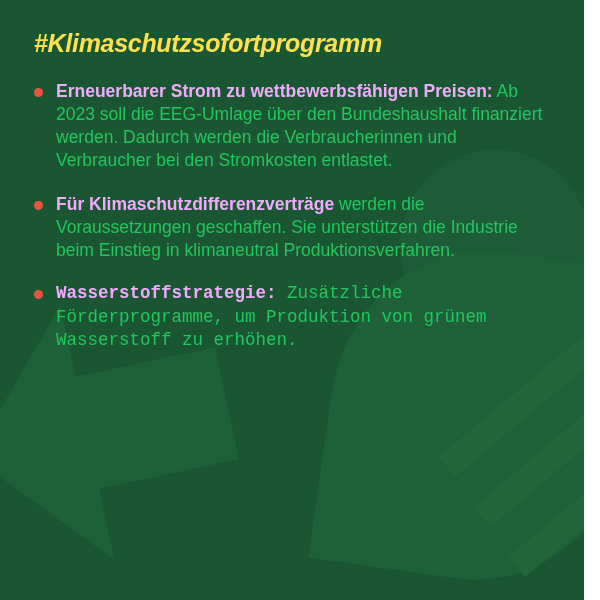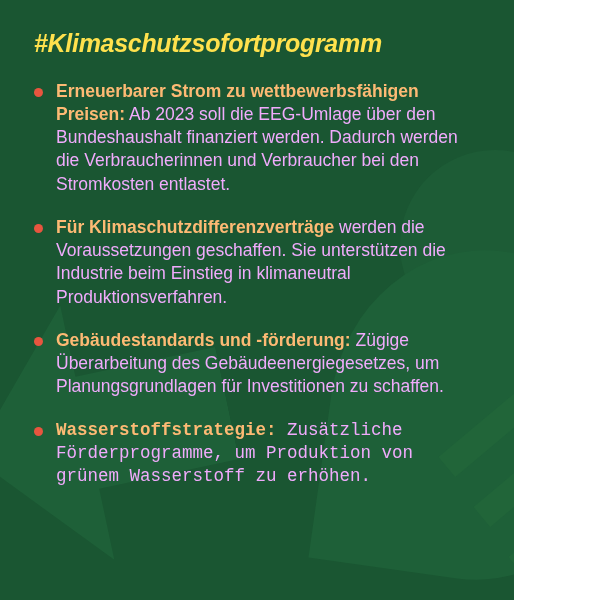--- a/index.html
+++ b/index.html
@@ -7,21 +7,21 @@
     padding: 0;
   }
   body {
     width: 600px;
     height: 600px;
     overflow: hidden;
     font-family: "Liberation Sans", sans-serif;
   }
   .card {
     position: relative;
-    width: 514px;
+    width: 584px;
     height: 600px;
     background: #1a5632;
     overflow: hidden;
     box-sizing: border-box;
   }
   
   .wm {
     position: absolute;
     pointer-events: none;
     opacity: 1;
@@ -110,25 +110,25 @@
   .bullet {
     position: absolute;
     left: 0;
     top: 8px;
     width: 9px;
     height: 9px;
     border-radius: 50%;
     background: #e8553f;
   }
   .lead {
-    color: #fdba74;
+    color: #f0abfc;
     font-weight: bold;
   }
   .rest {
-    color: #f0abfc;
+    color: #22c55e;
     text-align: center;
   }
 </style>
 </head>
 <body>
 
 <div class="card">
 
   <div class="wm wm-circle"></div>
   <div class="wm wm-arrow-left"></div>
@@ -144,21 +144,17 @@
       <li>
         <span class="bullet"></span>
         <span class="lead">Erneuerbarer Strom zu wettbewerbsfähigen Preisen:</span><span class="rest"> Ab 2023 soll die EEG-Umlage über den Bundeshaushalt finanziert werden. Dadurch werden die Verbraucherinnen und Verbraucher bei den Stromkosten entlastet.</span>
       </li>
       <li>
         <span class="bullet"></span>
         <span class="lead">Für Klimaschutzdifferenzverträge</span><span class="rest"> werden die Voraussetzungen geschaffen. Sie unterstützen die Industrie beim Einstieg in klimaneutral Produktionsverfahren.</span>
       </li>
       <li>
         <span class="bullet"></span>
-        <span class="lead">Gebäudestandards und -förderung:</span><span class="rest"> Zügige Überarbeitung des Gebäudeenergiegesetzes, um Planungsgrundlagen für Investitionen zu schaffen.</span>
-      </li>
-      <li>
-        <span class="bullet"></span>
         <span class="lead">Wasserstoffstrategie:</span><span class="rest"> Zusätzliche Förderprogramme, um Produktion von grünem Wasserstoff zu erhöhen.</span>
       </li>
     </ul>
   </div>
 </div>
 
 </body></html>

